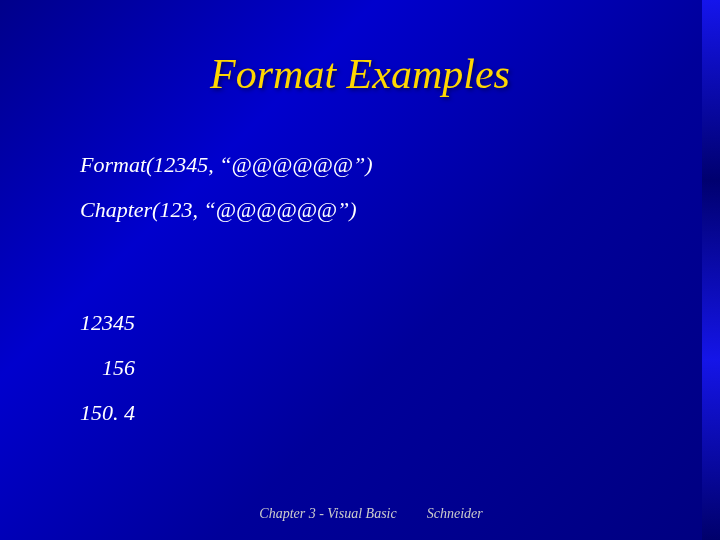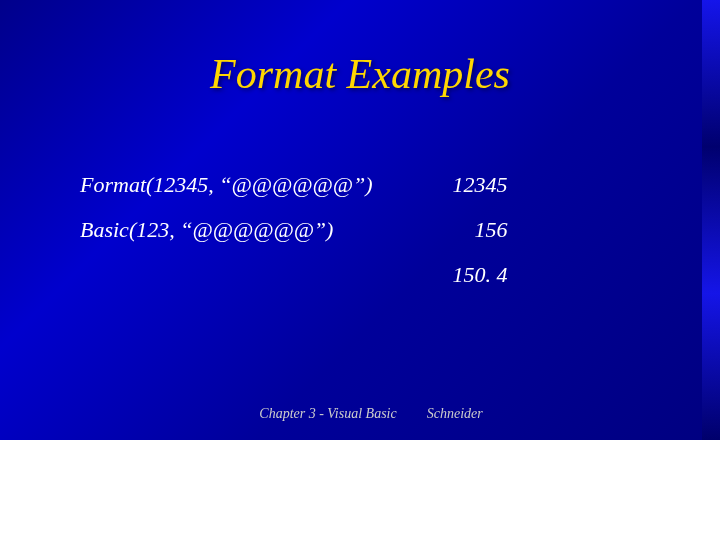--- a/index.html
+++ b/index.html
@@ -10,21 +10,21 @@
 
     body {
       width: 720px;
       height: 540px;
       overflow: hidden;
       font-family: Georgia, 'Times New Roman', serif;
     }
 
     .slide {
       width: 720px;
-      height: 440px;
+      height: 540px;
       background: linear-gradient(135deg, #00008B 0%, #0000CD 30%, #00009A 60%, #000080 100%);
       position: relative;
       display: flex;
       flex-direction: column;
       padding: 30px 60px;
     }
 
     
     .slide::before {
       content: '';
@@ -43,26 +43,25 @@
       font-weight: normal;
       font-style: italic;
       text-align: center;
       margin-bottom: 50px;
       margin-top: 20px;
       text-shadow: 2px 2px 4px rgba(0,0,0,0.5);
     }
 
     .content-area {
       display: flex;
-      flex-direction: row;
+      flex-direction: column;
       justify-content: flex-start;
       align-items: flex-start;
       padding-left: 20px;
       gap: 80px;
-      margin-top: 20px;
     }
 
     .format-examples-left {
       display: flex;
       flex-direction: column;
       gap: 12px;
     }
 
     .format-examples-right {
       display: flex;
@@ -101,21 +100,21 @@
   </style>
 </head>
 <body>
 
 <div class="slide">
   <h1 class="slide-title">Format Examples</h1>
 
   <div class="content-area">
     <div class="format-examples-left">
       <div class="format-line">Format(12345, “@@@@@@”)</div>
-      <div class="format-line">Basic(123, “@@@@@@”)</div>
+      <div class="format-line">Chapter(123, “@@@@@@”)</div>
     </div>
     <div class="format-examples-right">
       <div class="result-line">12345</div>
       <div class="result-line">156</div>
       <div class="result-line">150. 4</div>
     </div>
   </div>
 
   <div class="footer">
     <span>Chapter 3 - Visual Basic</span>

